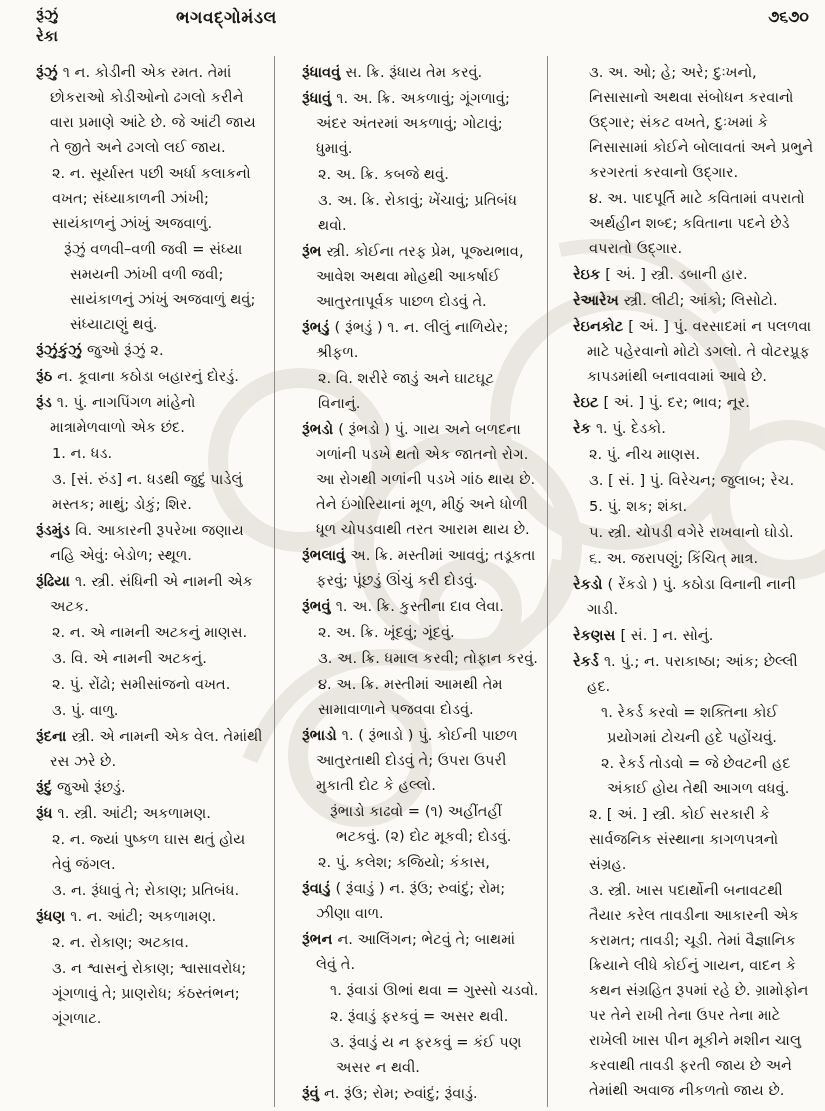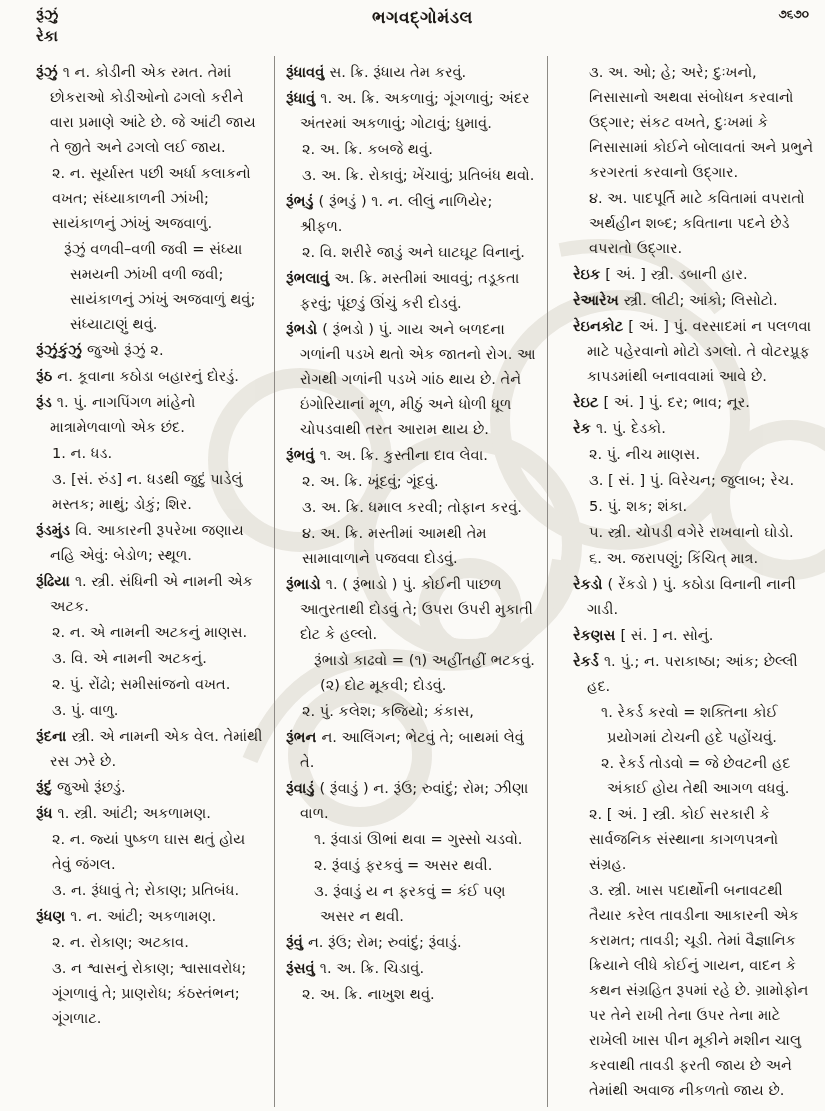--- a/index.html
+++ b/index.html
@@ -35,51 +35,50 @@
   }
   .guide {
     width: 140px;
     font-weight: bold;
     font-size: 15px;
     line-height: 21px;
   }
   .guide div { white-space: nowrap; }
   .title {
     flex: 1;
-    text-align: center;
     font-weight: bold;
     font-size: 17px;
     padding-top: 2px;
     letter-spacing: 0.5px;
   }
   .pageno {
     width: 140px;
     text-align: right;
     font-weight: bold;
-    font-size: 12px;
+    font-size: 16px;
     padding-top: 2px;
   }
   .cols {
     position: absolute;
     top: 56px;
     left: 34px;
     right: 8px;
     bottom: 4px;
     z-index: 1;
     display: flex;
   }
   .col {
     overflow: hidden;
     padding: 2px 8px 0 2px;
     font-size: 14.6px;
     line-height: 25px;
     text-align: left;
   }
   .col-1 { flex: 0 0 240px; }
-  .col-2 { flex: 0 0 273px; border-left: 1px solid var(--rule); padding-left: 11px; }
+  .col-2 { flex: 0 0 273px; border-left: 1px solid var(--rule); padding-left: 27px; }
   .col-3 { flex: 1 1 auto;  border-left: 1px solid var(--rule); padding-left: 25px; padding-right: 2px; }
   .para { margin: 1px 0; }
   .para b { font-weight: bold; }
   .entry { padding-left: 14px; text-indent: -14px; }
   .sense { padding-left: 16px; }
   .idiom { padding-left: 34px; text-indent: -6px; }
 </style>
 </head>
 <body>
 
@@ -130,33 +129,34 @@
         <div class="para sense">૩. ન. રૂંધાવું તે; રોકાણ; પ્રતિબંધ.</div>
         <div class="para entry"><b>રૂંધણ </b>૧. ન. આંટી; અકળામણ.</div>
         <div class="para sense">૨. ન. રોકાણ; અટકાવ.</div>
         <div class="para sense">૩. ન શ્વાસનું રોકાણ; શ્વાસાવરોધ; ગૂંગળાવું તે; પ્રાણરોધ; કંઠસ્તંભન; ગૂંગળાટ.</div>
       </div>
     <div class="col col-2">
         <div class="para entry"><b>રૂંધાવવું </b>સ. ક્રિ. રૂંધાય તેમ કરવું.</div>
         <div class="para entry"><b>રૂંધાવું </b>૧. અ. ક્રિ. અકળાવું; ગૂંગળાવું; અંદર અંતરમાં અકળાવું; ગોટાવું; ધુમાવું.</div>
         <div class="para sense">૨. અ. ક્રિ. કબજે થવું.</div>
         <div class="para sense">૩. અ. ક્રિ. રોકાવું; ખેંચાવું; પ્રતિબંધ થવો.</div>
+        <div class="para entry"><b>રૂંભ </b>સ્ત્રી. કોઈના તરફ પ્રેમ, પૂજ્યભાવ, આવેશ અથવા મોહથી આકર્ષાઈ આતુરતાપૂર્વક પાછળ દોડવું તે.</div>
         <div class="para entry"><b>રૂંભડું </b>( રૂંભડું ) ૧. ન. લીલું નાળિયેર; શ્રીફળ.</div>
         <div class="para sense">૨. વિ. શરીરે જાડું અને ઘાટઘૂટ વિનાનું.</div>
+        <div class="para entry"><b>રૂંભડો </b>( રૂંભડો ) પું. ગાય અને બળદના ગળાંની પડખે થતો એક જાતનો રોગ. આ રોગથી ગળાંની પડખે ગાંઠ થાય છે. તેને ઇંગોરિયાનાં મૂળ, મીઠું અને ધોળી ધૂળ ચોપડવાથી તરત આરામ થાય છે.</div>
         <div class="para entry"><b>રૂંભલાવું </b>અ. ક્રિ. મસ્તીમાં આવવું; તડૂકતા ફરવું; પૂંછડું ઊંચું કરી દોડવું.</div>
-        <div class="para entry"><b>રૂંભડો </b>( રૂંભડો ) પું. ગાય અને બળદના ગળાંની પડખે થતો એક જાતનો રોગ. આ રોગથી ગળાંની પડખે ગાંઠ થાય છે. તેને ઇંગોરિયાનાં મૂળ, મીઠું અને ધોળી ધૂળ ચોપડવાથી તરત આરામ થાય છે.</div>
         <div class="para entry"><b>રૂંભવું </b>૧. અ. ક્રિ. કુસ્તીના દાવ લેવા.</div>
         <div class="para sense">૨. અ. ક્રિ. ખૂંદવું; ગૂંદવું.</div>
         <div class="para sense">૩. અ. ક્રિ. ધમાલ કરવી; તોફાન કરવું.</div>
         <div class="para sense">૪. અ. ક્રિ. મસ્તીમાં આમથી તેમ સામાવાળાને પજવવા દોડવું.</div>
         <div class="para entry"><b>રૂંભાડો </b>૧. ( રૂંભાડો ) પું. કોઈની પાછળ આતુરતાથી દોડવું તે; ઉપરા ઉપરી મુકાતી દોટ કે હલ્લો.</div>
         <div class="para idiom">રૂંભાડો કાઢવો = (૧) અહીંતહીં ભટકવું. (૨) દોટ મૂકવી; દોડવું.</div>
         <div class="para sense">૨. પું. કલેશ; કજિયો; કંકાસ,</div>
+        <div class="para entry"><b>રૂંવાડું </b>( રૂંવાડું ) ન. રૂંઉ; રુવાંદું; રોમ; ઝીણા વાળ.</div>
         <div class="para entry"><b>રૂંભન </b>ન. આલિંગન; ભેટવું તે; બાથમાં લેવું તે.</div>
-        <div class="para entry"><b>રૂંવાડું </b>( રૂંવાડું ) ન. રૂંઉ; રુવાંદું; રોમ; ઝીણા વાળ.</div>
         <div class="para idiom">૧. રૂંવાડાં ઊભાં થવા = ગુસ્સો ચડવો.</div>
         <div class="para idiom">૨. રૂંવાડું ફરકવું = અસર થવી.</div>
         <div class="para idiom">૩. રૂંવાડું ય ન ફરકવું = કંઈ પણ અસર ન થવી.</div>
         <div class="para entry"><b>રૂંવું </b>ન. રૂંઉ; રોમ; રુવાંદું; રૂંવાડું.</div>
         <div class="para entry"><b>રૂંસવું </b>૧. અ. ક્રિ. ચિડાવું.</div>
         <div class="para sense">૨. અ. ક્રિ. નાખુશ થવું.</div>
       </div>
     <div class="col col-3">
         <div class="para sense">૩. અ. ઓ; હે; અરે; દુઃખનો, નિસાસાનો અથવા સંબોધન કરવાનો ઉદ્ગાર; સંકટ વખતે, દુઃખમાં કે નિસાસામાં કોઈને બોલાવતાં અને પ્રભુને કરગરતાં કરવાનો ઉદ્ગાર.</div>
         <div class="para sense">૪. અ. પાદપૂર્તિ માટે કવિતામાં વપરાતો અર્થહીન શબ્દ; કવિતાના પદને છેડે વપરાતો ઉદ્ગાર.</div>

